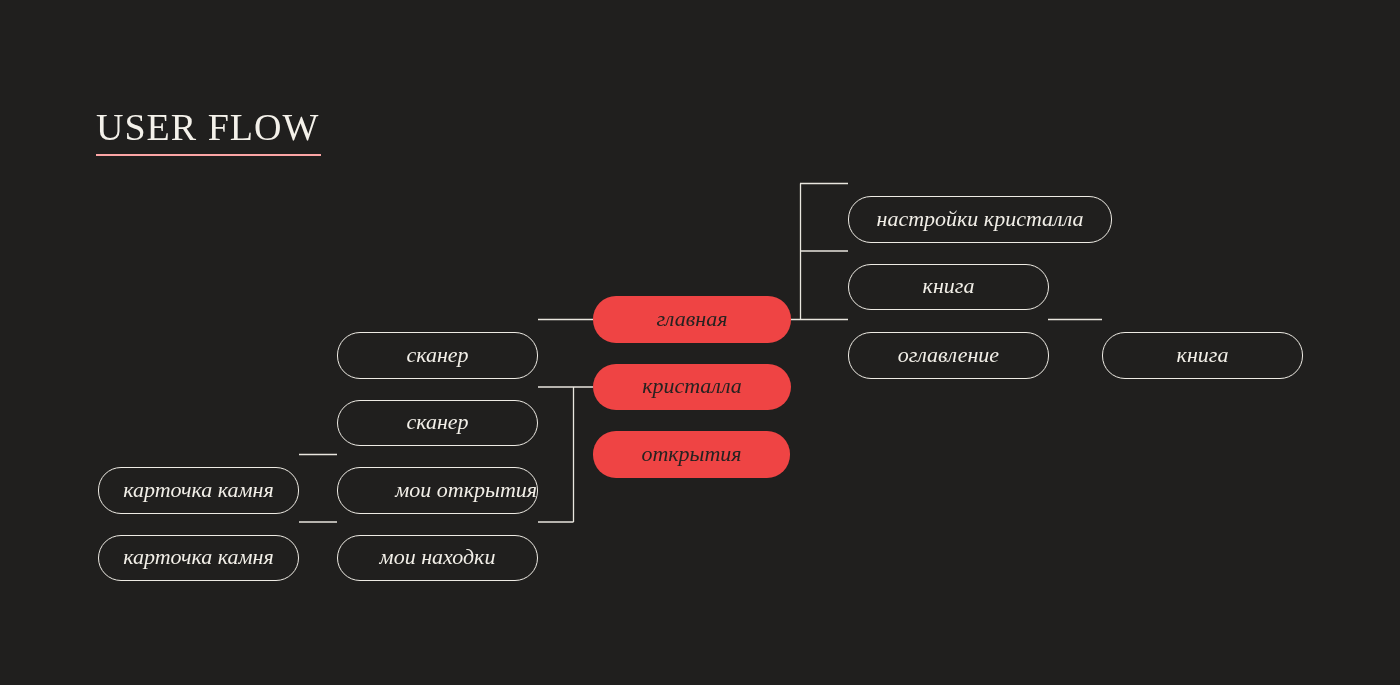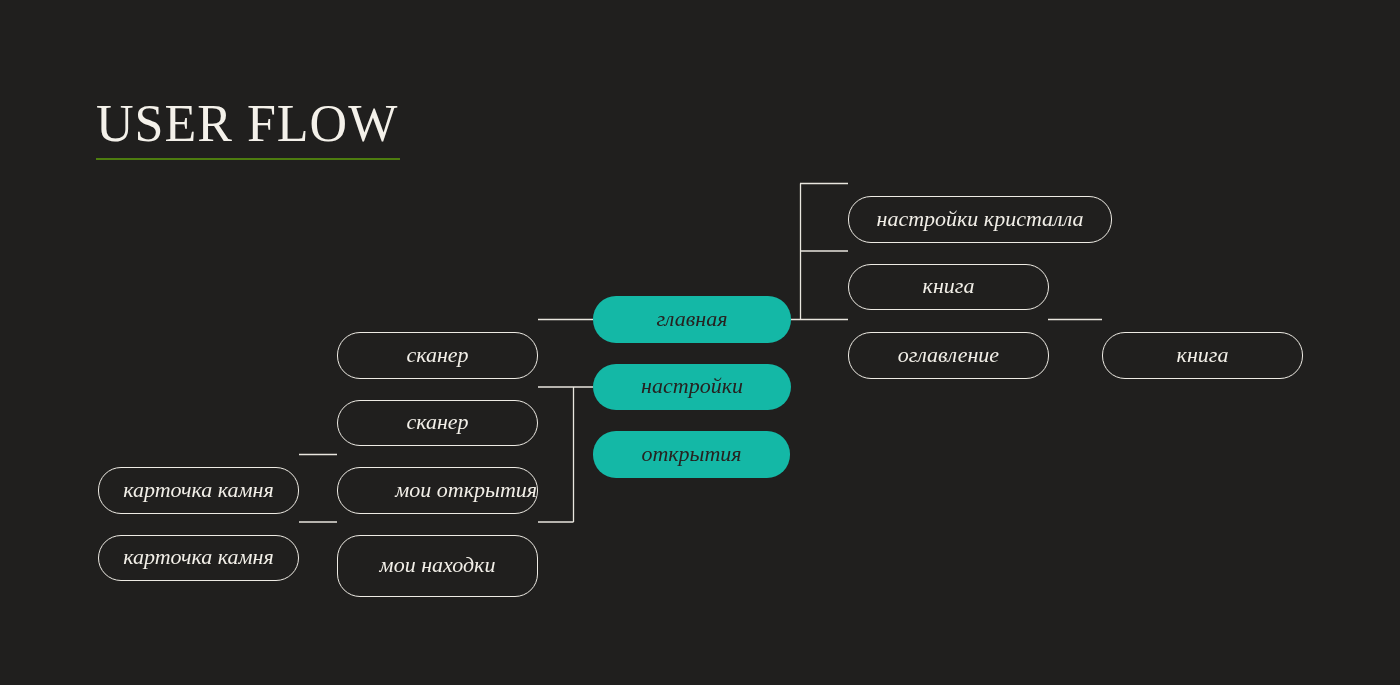--- a/index.html
+++ b/index.html
@@ -8,26 +8,26 @@
     position: relative;
     width: 1400px;
     height: 685px;
     background: #201f1e;
     overflow: hidden;
     font-family: "Liberation Serif", "DejaVu Serif", serif;
   }
   .page-title {
     position: absolute;
     left: 96px;
-    top: 98px;
-    font-size: 52px;
+    top: 108px;
+    font-size: 38px;
     font-weight: 400;
     letter-spacing: 1px;
     color: #f4f1ea;
-    border-bottom: 2px solid #4d7c0f;
+    border-bottom: 2px solid #fca5a5;
     padding: 0 2px 8px 0;
     line-height: 1.0;
     display: inline-block;
   }
   .connectors {
     position: absolute;
     left: 0; top: 0;
     width: 1400px; height: 685px;
   }
   .node {
@@ -42,21 +42,21 @@
     white-space: nowrap;
     padding-bottom: 2px;
   }
   .node.outlined {
     border: 1.3px solid #eeebe4;
     color: #f2efe8;
     background: transparent;
     margin-top: 36px;
   }
   .node.filled {
-    background: #14b8a6;
+    background: #ef4444;
     color: #262220;
     border: none;
   }
 </style>
 </head>
 <body>
 
 <div class="canvas">
 
   <h1 class="page-title">USER FLOW</h1>
@@ -110,36 +110,36 @@
 
   <div class="node outlined" style="left:1102px; top:296px; width:201px; height:47px;">
     <span>книга</span>
   </div>
 
   <div class="node outlined" style="left:337px; top:364px; width:201px; height:46px;">
     <span>сканер</span>
   </div>
 
   <div class="node filled" style="left:593px; top:364px; width:198px; height:46px;">
-    <span>настройки</span>
+    <span>кристалла</span>
   </div>
 
   <div class="node outlined" style="left:98px; top:431px; width:201px; height:47px;">
     <span>карточка камня</span>
   </div>
 
   <div class="node outlined" style="left:337px; top:431px; width:201px; height:47px;justify-content:flex-end;">
     <span>мои открытия</span>
   </div>
 
   <div class="node filled" style="left:593px; top:431px; width:197px; height:47px;">
     <span>открытия</span>
   </div>
 
   <div class="node outlined" style="left:98px; top:499px; width:201px; height:46px;">
     <span>карточка камня</span>
   </div>
 
-  <div class="node outlined" style="left:337px; top:499px; width:201px; height:62px;">
+  <div class="node outlined" style="left:337px; top:499px; width:201px; height:46px;">
     <span>мои находки</span>
   </div>
 
 </div>
 
 </body></html>

